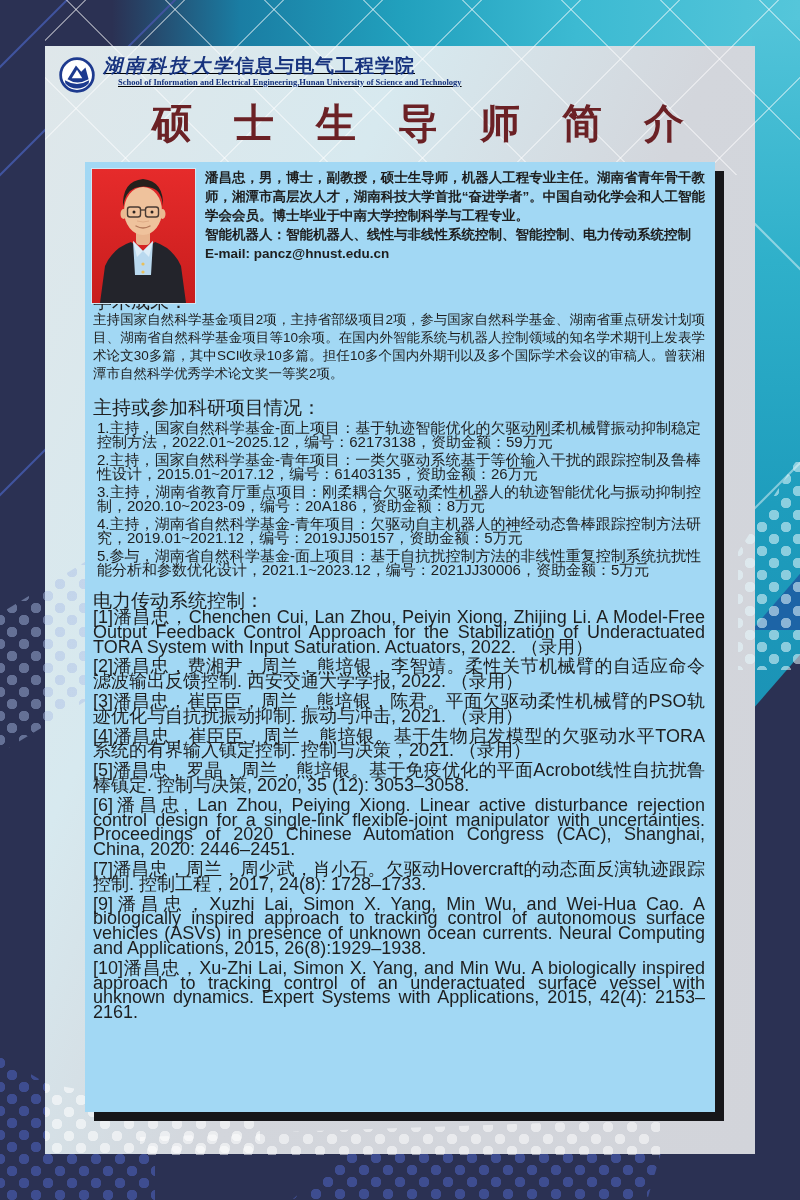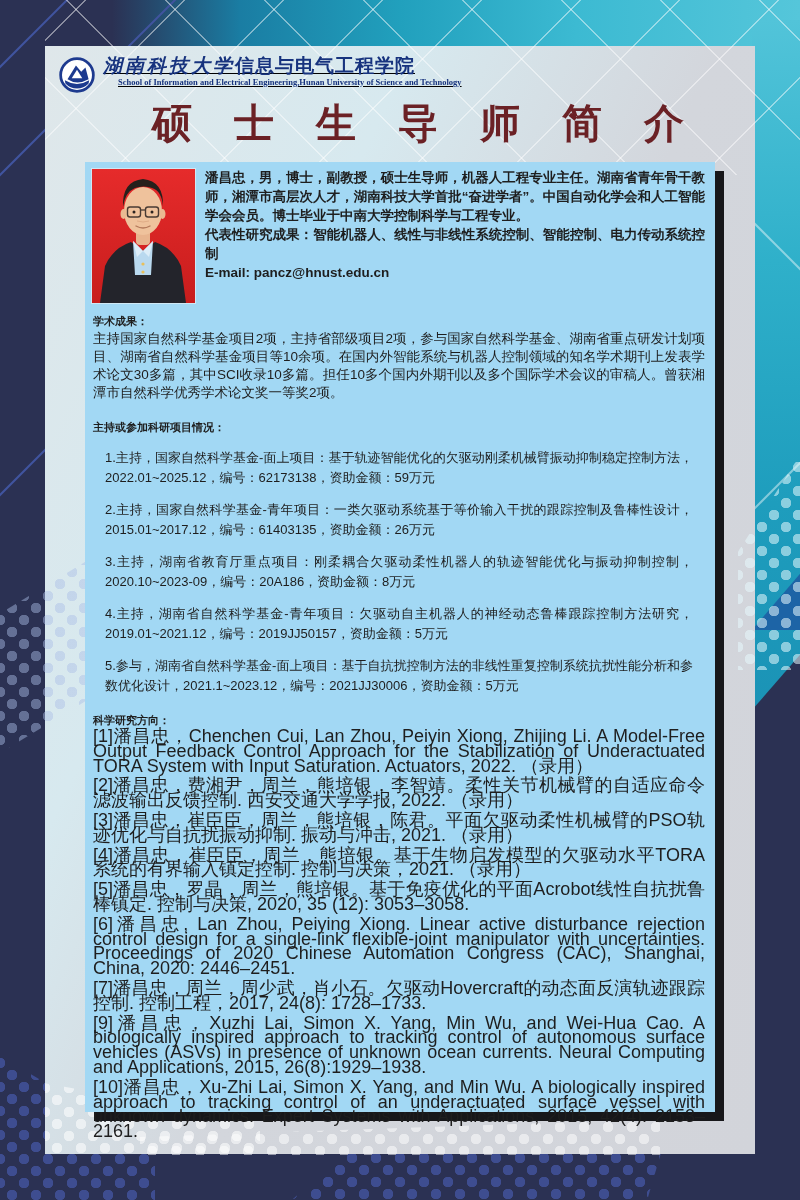--- a/index.html
+++ b/index.html
@@ -59,25 +59,25 @@
   .page-title{position:absolute;left:45px;top:96px;width:762px;z-index:4;text-align:center;
     font-family:"Liberation Serif","DejaVu Serif",serif;font-weight:bold;
     font-size:40px;color:#6b2125;letter-spacing:16px;}
   
   .card{position:absolute;left:85px;top:162px;width:630px;height:950px;z-index:4;
     background:#a2d8f4;box-shadow:9px 9px 0 0 #17171a;box-sizing:border-box;
     padding:6px 10px 0 8px;color:#1e1e1e;}
   .photo{position:absolute;left:7px;top:7px;width:103px;height:134px;outline:1px solid #cfe8f5;}
   .intro{margin-left:112px;font-size:13.5px;line-height:19px;font-weight:bold;text-align:justify;}
   .intro .line{margin:0;}
-  .sec-heading{font-size:11px;font-weight:bold;line-height:18px;}
+  .sec-heading{font-size:19px;font-weight:normal;line-height:18px;}
   .achv{margin-top:30px;}
   .achv-body{font-size:13.5px;line-height:18px;text-align:justify;}
   .projects{margin-top:16px;}
-  .proj-item{font-size:13px;line-height:20px;text-align:justify;margin:12px;}
+  .proj-item{font-size:15px;line-height:14px;text-align:justify;margin:4px;}
   .pubs{margin-top:15px;}
   .pub-item{font-size:18px;line-height:14.8px;text-align:justify;margin:0 0 5px 0;}
 </style>
 </head>
 <body>
 
 <div class="bg-top"></div>
 <div class="bg-right"></div>
 <div class="band-right"></div>
 <div class="diagline l1"></div>
@@ -136,40 +136,40 @@
     <rect x="53.5" y="38" width="13" height="10" rx="2.5" fill="none" stroke="#4a3b33" stroke-width="1.4"></rect>
     <line x1="48.5" y1="41" x2="53.5" y2="41" stroke="#4a3b33" stroke-width="1.3"></line>
     <circle cx="42" cy="43" r="1.5" fill="#2c2320"></circle>
     <circle cx="60" cy="43" r="1.5" fill="#2c2320"></circle>
     <path d="M44,57 Q51,61 58,57" fill="none" stroke="#b3795a" stroke-width="1.4" stroke-linecap="round"></path>
     <path d="M45,52 Q51,54 57,52" fill="none" stroke="#d9a37e" stroke-width="1" opacity="0.7"></path>
   </svg>
 
   <div class="intro">
     <p class="line">潘昌忠，男，博士，副教授，硕士生导师，机器人工程专业主任。湖南省青年骨干教师，湘潭市高层次人才，湖南科技大学首批“奋进学者”。中国自动化学会和人工智能学会会员。博士毕业于中南大学控制科学与工程专业。</p>
-    <p class="line"><span>代表性研究成果：</span><span>智能机器人、线性与非线性系统控制、智能控制、电力传动系统控制</span></p>
+    <p class="line"><span>智能机器人：</span><span>智能机器人、线性与非线性系统控制、智能控制、电力传动系统控制</span></p>
     <p class="line">E-mail: pancz@hnust.edu.cn</p>
   </div>
 
   <div class="achv">
     <div class="sec-heading">学术成果：</div>
     <div class="achv-body">主持国家自然科学基金项目2项，主持省部级项目2项，参与国家自然科学基金、湖南省重点研发计划项目、湖南省自然科学基金项目等10余项。在国内外智能系统与机器人控制领域的知名学术期刊上发表学术论文30多篇，其中SCI收录10多篇。担任10多个国内外期刊以及多个国际学术会议的审稿人。曾获湘潭市自然科学优秀学术论文奖一等奖2项。</div>
   </div>
 
   <div class="projects">
     <div class="sec-heading">主持或参加科研项目情况：</div>
     <p class="proj-item">1.主持，国家自然科学基金-面上项目：基于轨迹智能优化的欠驱动刚柔机械臂振动抑制稳定控制方法，2022.01~2025.12，编号：62173138，资助金额：59万元</p>
     <p class="proj-item">2.主持，国家自然科学基金-青年项目：一类欠驱动系统基于等价输入干扰的跟踪控制及鲁棒性设计，2015.01~2017.12，编号：61403135，资助金额：26万元</p>
     <p class="proj-item">3.主持，湖南省教育厅重点项目：刚柔耦合欠驱动柔性机器人的轨迹智能优化与振动抑制控制，2020.10~2023-09，编号：20A186，资助金额：8万元</p>
     <p class="proj-item">4.主持，湖南省自然科学基金-青年项目：欠驱动自主机器人的神经动态鲁棒跟踪控制方法研究，2019.01~2021.12，编号：2019JJ50157，资助金额：5万元</p>
     <p class="proj-item">5.参与，湖南省自然科学基金-面上项目：基于自抗扰控制方法的非线性重复控制系统抗扰性能分析和参数优化设计，2021.1~2023.12，编号：2021JJ30006，资助金额：5万元</p>
   </div>
 
   <div class="pubs">
-    <div class="sec-heading">科学研究方向：</div>
+    <div class="sec-heading">电力传动系统控制：</div>
     <p class="pub-item">[1]潘昌忠，Chenchen Cui, Lan Zhou, Peiyin Xiong, Zhijing Li. A Model-Free Output Feedback Control Approach for the Stabilization of Underactuated TORA System with Input Saturation. Actuators, 2022. （录用）</p>
     <p class="pub-item">[2]潘昌忠，费湘尹，周兰，熊培银，李智靖。柔性关节机械臂的自适应命令滤波输出反馈控制. 西安交通大学学报, 2022. （录用）</p>
     <p class="pub-item">[3]潘昌忠，崔臣臣，周兰，熊培银，陈君。平面欠驱动柔性机械臂的PSO轨迹优化与自抗扰振动抑制. 振动与冲击, 2021. （录用）</p>
     <p class="pub-item">[4]潘昌忠，崔臣臣，周兰，熊培银。基于生物启发模型的欠驱动水平TORA 系统的有界输入镇定控制. 控制与决策，2021. （录用）</p>
     <p class="pub-item">[5]潘昌忠，罗晶，周兰，熊培银。基于免疫优化的平面Acrobot线性自抗扰鲁棒镇定. 控制与决策, 2020, 35 (12): 3053–3058.</p>
     <p class="pub-item">[6]潘昌忠, Lan Zhou, Peiying Xiong. Linear active disturbance rejection control design for a single-link flexible-joint manipulator with uncertainties. Proceedings of 2020 Chinese Automation Congress (CAC), Shanghai, China, 2020: 2446–2451.</p>
     <p class="pub-item">[7]潘昌忠，周兰，周少武，肖小石。欠驱动Hovercraft的动态面反演轨迹跟踪控制. 控制工程，2017, 24(8): 1728–1733.</p>
     <p class="pub-item">[9]潘昌忠，Xuzhi Lai, Simon X. Yang, Min Wu, and Wei-Hua Cao. A biologically inspired approach to tracking control of autonomous surface vehicles (ASVs) in presence of unknown ocean currents. Neural Computing and Applications, 2015, 26(8):1929–1938.</p>
     <p class="pub-item">[10]潘昌忠，Xu-Zhi Lai, Simon X. Yang, and Min Wu. A biologically inspired approach to tracking control of an underactuated surface vessel with unknown dynamics. Expert Systems with Applications, 2015, 42(4): 2153–2161.</p>
   </div>

